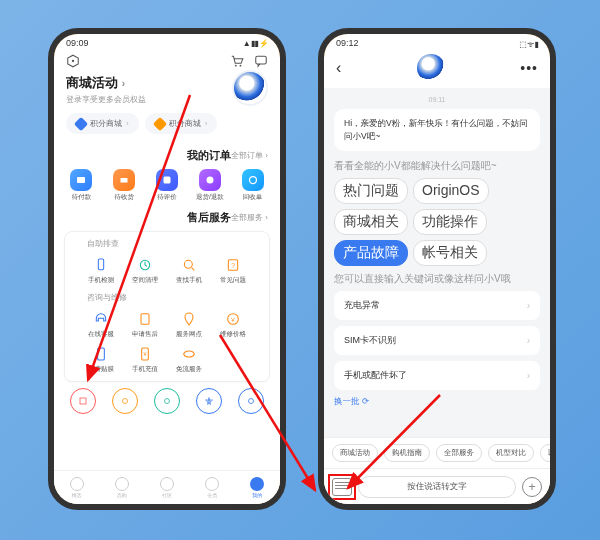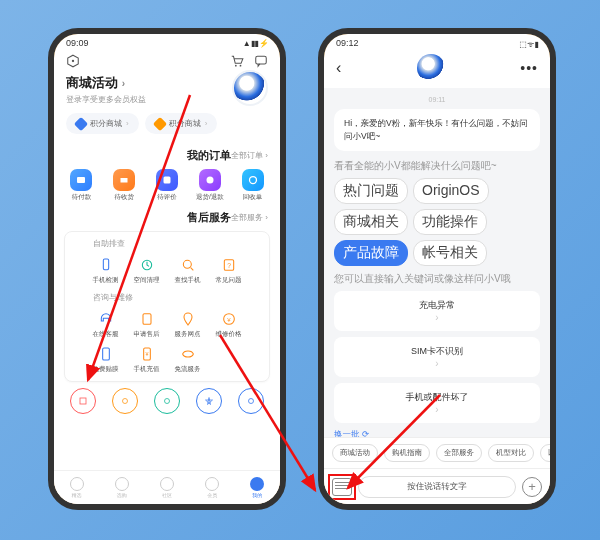--- a/index.html
+++ b/index.html
@@ -89,21 +89,21 @@
   .order-icon {
     width:22px; height:22px; border-radius:7px; display:flex; align-items:center; justify-content:center;
   }
   .oi1{background:linear-gradient(135deg,#52a7ff,#2d7dff);}
   .oi2{background:linear-gradient(135deg,#ff9a4d,#ff7a1a);}
   .oi3{background:linear-gradient(135deg,#5d7cff,#3f5aff);}
   .oi4{background:linear-gradient(135deg,#b36bff,#8b3dff);}
   .oi5{background:linear-gradient(135deg,#34c4ff,#1296ff);}
   .order-label { font-size:6.5px; color:#555; }
   .grid-card {
-    margin:4px 10px; background:#fff; border:1px solid #eee; border-radius:8px; padding:6px 20px 4px;
+    margin:4px 10px; background:#fff; border:1px solid #eee; border-radius:8px; padding:6px 14px 4px;
     box-shadow:0 1px 2px rgba(0,0,0,.03);
   }
   .grid-sub { font-size:8px; color:#999; padding:0 8px 4px; }
   .grid-row { display:flex; }
   .grid-cell {
     flex:1; display:flex; flex-direction:column; align-items:center; gap:2px; padding:3px 0;
   }
   .gicon { width:18px; height:18px; display:flex; align-items:center; justify-content:center; }
   .glabel { font-size:6.5px; color:#555; }
   .interact-row {
@@ -137,21 +137,21 @@
     margin-bottom:8px;
   }
   .ghead { font-size:10px; color:#999; margin:2px 0 5px; }
   .chip-row { display:flex; flex-wrap:wrap; gap:5px; margin-bottom:4px; }
   .chip {
     border:1px solid #ddd; border-radius:12px; padding:3px 8px; font-size:14px; color:#444; background:#fff;
   }
   .chip.active { background:#3a7af0; color:#fff; border-color:#3a7af0; }
   .qlist-item {
     background:#fff; border-radius:8px; padding:8px 10px; font-size:9px; color:#333;
-    margin-bottom:6px; display:flex; justify-content:space-between; align-items:center;flex-direction:column;
+    margin-bottom:6px; display:flex; justify-content:space-between; align-items:center;
   }
   .qlist-item .chev { color:#ccc; font-size:10px; }
   .refresh { font-size:8.5px; color:#3a7af0; margin:4px 0; }
   .bot-chips {
     position:absolute; bottom:36px; left:0; right:0; background:#fff;
     display:flex; gap:6px; padding:6px 8px; border-top:1px solid #eee; overflow:hidden;
   }
   .bchip { border:1px solid #ddd; border-radius:11px; padding:3px 7px; font-size:7.5px; color:#555; white-space:nowrap; }
   .input-bar {
     position:absolute; bottom:0; left:0; right:0; height:36px; background:#fff;

